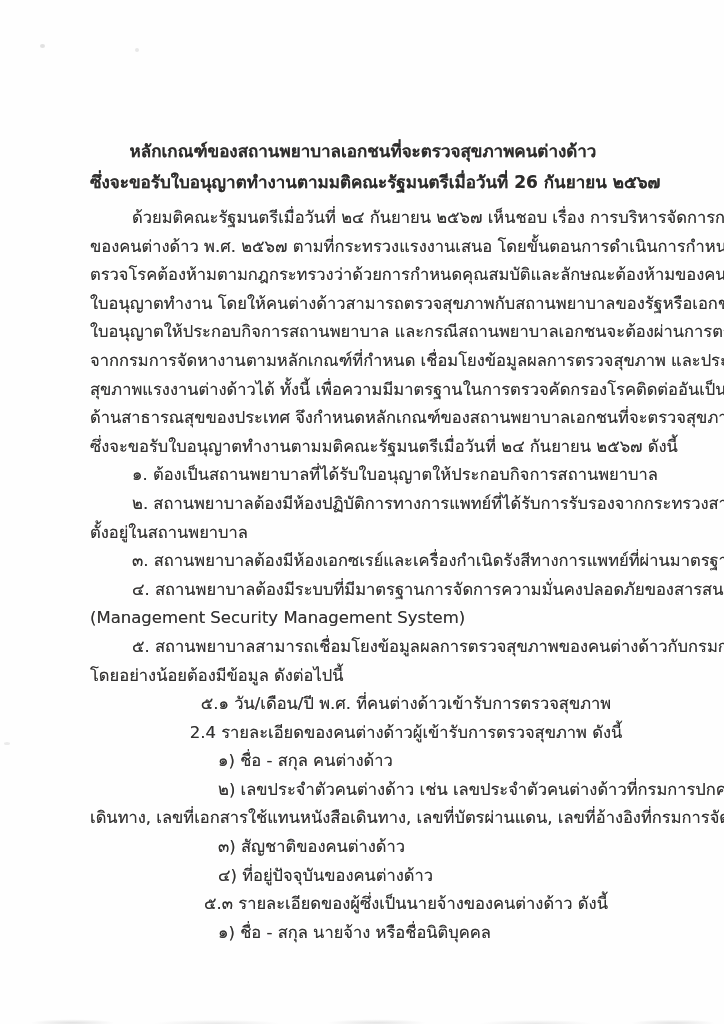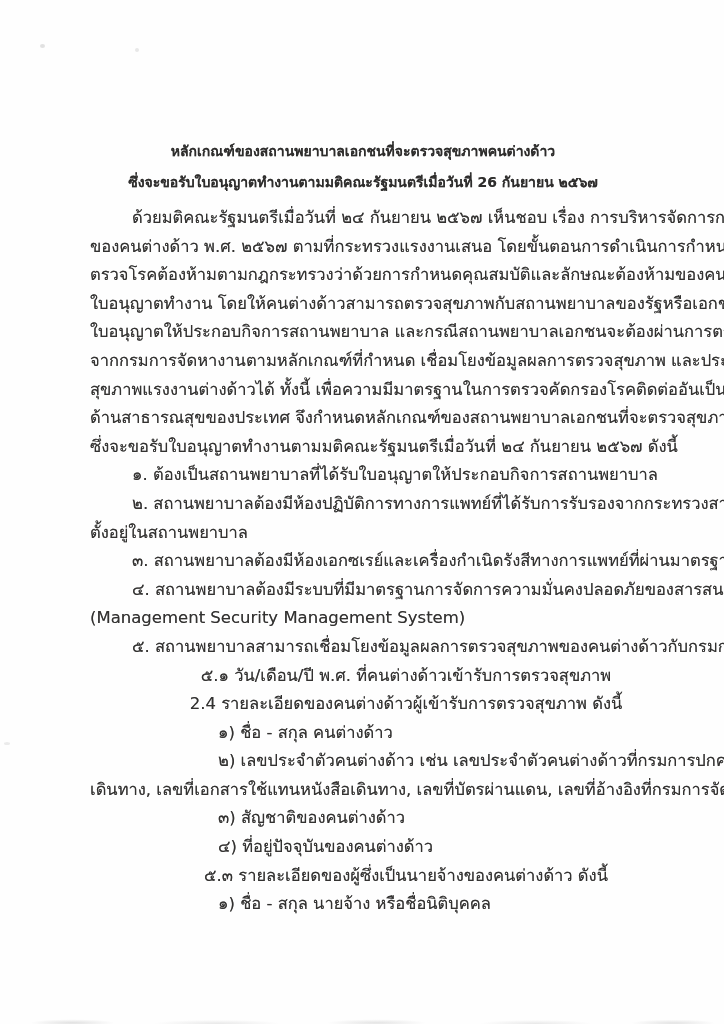--- a/index.html
+++ b/index.html
@@ -19,21 +19,21 @@
     text-shadow: 0 0 0.4px rgba(40,40,40,0.55);
   }
   .content {
     position: absolute;
     left: 90px;
     top: 136px;
     width: 546px;
   }
   .doc-title {
     text-align: center;
-    font-size: 14px;
+    font-size: 17px;
     line-height: 31px;
     font-weight: 600;
     margin-bottom: 6px;
     color: #2e2d2c;
   }
   .doc-title .t-line { white-space: nowrap; }
   .body-lines {
     font-size: 16.5px;
     line-height: 28.6px;
   }
@@ -88,20 +88,21 @@
         <div class="ln p">สุขภาพแรงงานต่างด้าวได้ ทั้งนี้ เพื่อความมีมาตรฐานในการตรวจคัดกรองโรคติดต่ออันเป็นการรักษาความมั่นคง</div>
         <div class="ln p">ด้านสาธารณสุขของประเทศ จึงกำหนดหลักเกณฑ์ของสถานพยาบาลเอกชนที่จะตรวจสุขภาพคนต่างด้าว</div>
         <div class="ln p">ซึ่งจะขอรับใบอนุญาตทำงานตามมติคณะรัฐมนตรีเมื่อวันที่ ๒๔ กันยายน ๒๕๖๗ ดังนี้</div>
         <div class="ln l1">๑. ต้องเป็นสถานพยาบาลที่ได้รับใบอนุญาตให้ประกอบกิจการสถานพยาบาล</div>
         <div class="ln l1">๒. สถานพยาบาลต้องมีห้องปฏิบัติการทางการแพทย์ที่ได้รับการรับรองจากกระทรวงสาธารณสุข</div>
         <div class="ln p">ตั้งอยู่ในสถานพยาบาล</div>
         <div class="ln l1">๓. สถานพยาบาลต้องมีห้องเอกซเรย์และเครื่องกำเนิดรังสีทางการแพทย์ที่ผ่านมาตรฐานและแจ้ง</div>
         <div class="ln l1">๔. สถานพยาบาลต้องมีระบบที่มีมาตรฐานการจัดการความมั่นคงปลอดภัยของสารสนเทศ</div>
         <div class="ln p">(Management Security Management System)</div>
         <div class="ln l1">๕. สถานพยาบาลสามารถเชื่อมโยงข้อมูลผลการตรวจสุขภาพของคนต่างด้าวกับกรมการจัดหางาน</div>
+        <div class="ln p">โดยอย่างน้อยต้องมีข้อมูล ดังต่อไปนี้</div>
         <div class="ln l2">๕.๑ วัน/เดือน/ปี พ.ศ. ที่คนต่างด้าวเข้ารับการตรวจสุขภาพ</div>
         <div class="ln l2">2.4 รายละเอียดของคนต่างด้าวผู้เข้ารับการตรวจสุขภาพ ดังนี้</div>
         <div class="ln l3">๑) ชื่อ - สกุล คนต่างด้าว</div>
         <div class="ln l3">๒) เลขประจำตัวคนต่างด้าว เช่น เลขประจำตัวคนต่างด้าวที่กรมการปกครองออกให้, เลขที่หนังสือ</div>
         <div class="ln p">เดินทาง, เลขที่เอกสารใช้แทนหนังสือเดินทาง, เลขที่บัตรผ่านแดน, เลขที่อ้างอิงที่กรมการจัดหางานออกให้ เป็นต้น</div>
         <div class="ln l3">๓) สัญชาติของคนต่างด้าว</div>
         <div class="ln l3">๔) ที่อยู่ปัจจุบันของคนต่างด้าว</div>
         <div class="ln l2">๕.๓ รายละเอียดของผู้ซึ่งเป็นนายจ้างของคนต่างด้าว ดังนี้</div>
         <div class="ln l3">๑) ชื่อ - สกุล นายจ้าง หรือชื่อนิติบุคคล</div>
       </div>

